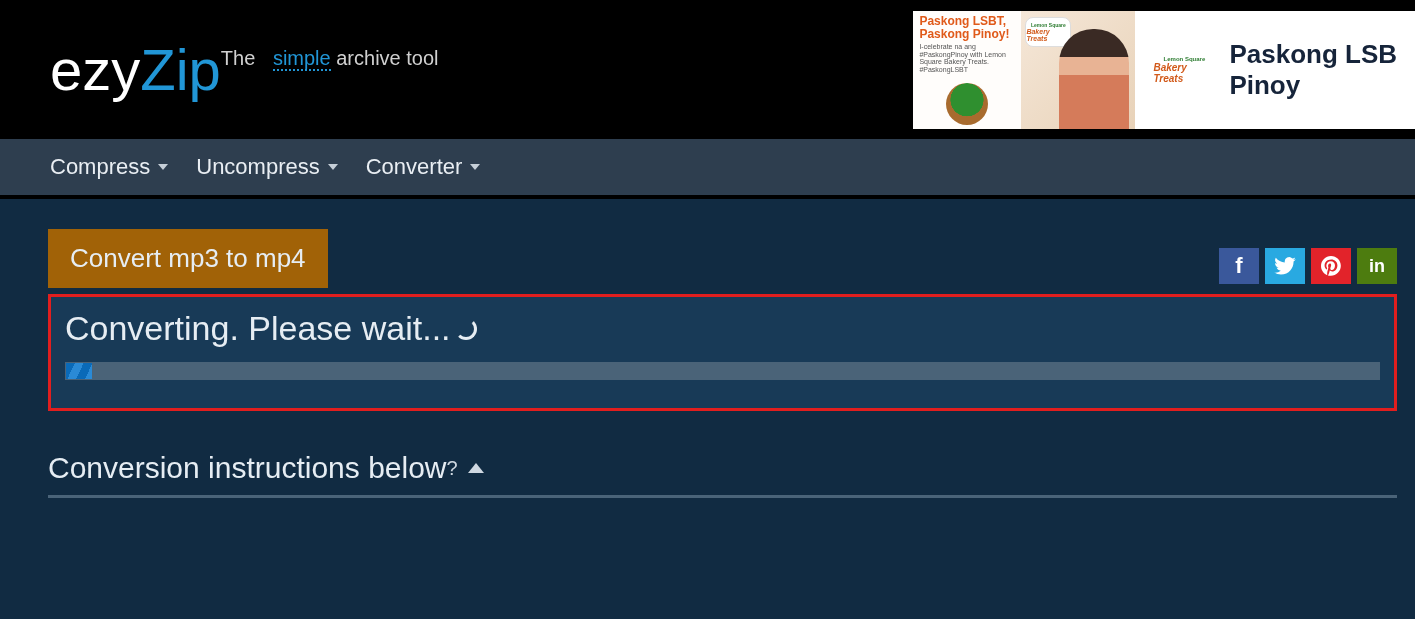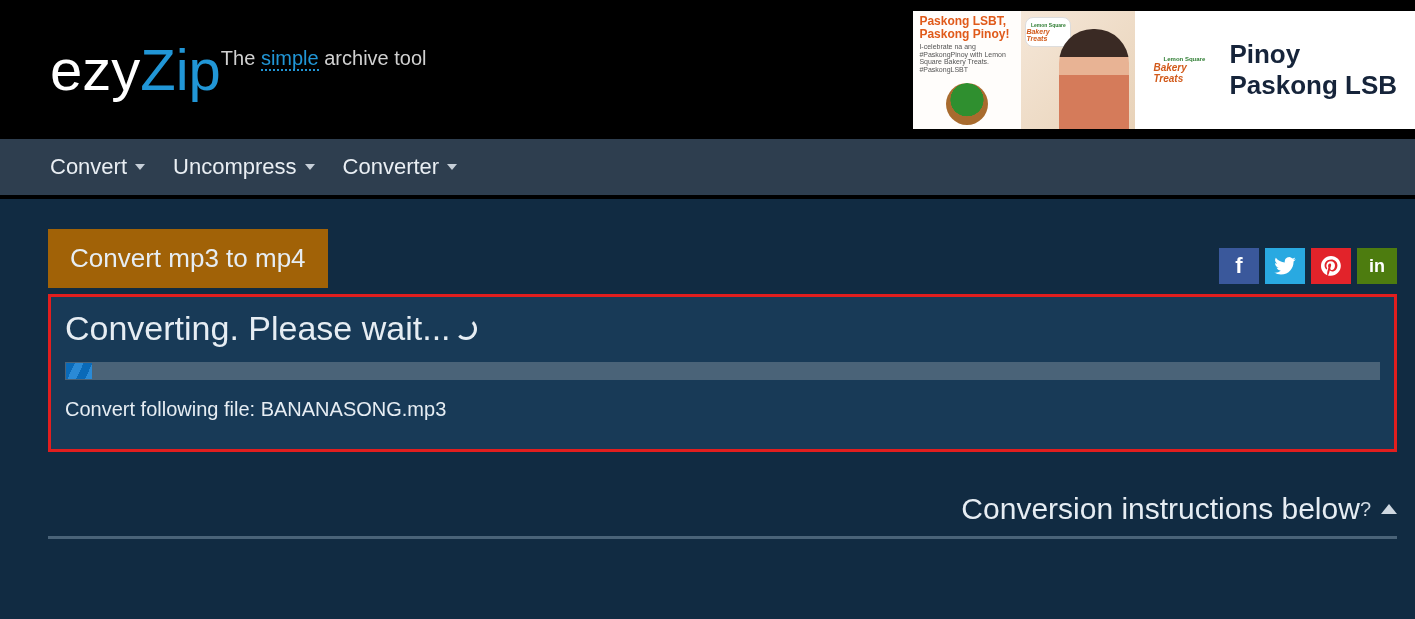--- a/index.html
+++ b/index.html
@@ -17,21 +17,21 @@
     display: flex;
     justify-content: space-between;
     align-items: center;
     padding: 0 0 0 50px;
   }
   .logo-block { display: flex; }
   .logo-text { font-size: 58px; font-weight: 400; line-height: 1; }
   .logo-ezy { color: #fff; }
   .logo-zip { color: #2196d6; font-weight: 300; }
   .tagline { font-size: 20px; color: #d0d0d0; margin-top: 6px; }
-  .tagline-simple { color: #2196d6; border-bottom: 2px dotted #2196d6; }
+  .tagline-simple { color: #2196d6; border-bottom: 2px dotted #2196d6; margin-left: 12px; }
   .ad-block {
     display: flex;
     align-items: center;
     background: #0f172a;
     height: 118px;
     overflow: hidden;
   }
   .ad-left {
     width: 108px;
     height: 118px;
@@ -182,21 +182,21 @@
     );
   }
   .convert-file {
     margin-top: 18px;
     font-size: 20px;
     color: #e6edf3;
   }
 
   .instructions-row {
     display: flex;
-    justify-content: flex-end;
+    justify-content: flex-start;
     align-items: center;
     margin-top: 40px;
     padding-bottom: 10px;
     border-bottom: 3px solid #4a6378;
   }
   .instructions-title { font-size: 30px; color: #e6edf3; }
   .instr-right { display: flex; align-items: center; gap: 10px; color: #cfd8e1; cursor:pointer;}
   .instr-right .q { font-size: 20px; }
   .up-caret {
     width: 0; height: 0;
@@ -229,30 +229,30 @@
         <span class="bt">Bakery Treats</span>
       </div>
       <div class="ad-person"></div>
     </div>
     <div class="ad-right">
       <div class="ad-right-logo">
         <span>Lemon Square</span>
         <span class="bt">Bakery Treats</span>
       </div>
       <div class="ad-right-text">
+        <span class="ad-right-line">Paskong LSB</span>
         <span class="ad-right-line">Pinoy</span>
-        <span class="ad-right-line">Paskong LSB</span>
       </div>
     </div>
   </div>
 </div>
 
 <div class="navbar">
   <div class="nav-item">
-    <span>Convert</span>
+    <span>Compress</span>
     <span class="caret"></span>
   </div>
   <div class="nav-item">
     <span>Uncompress</span>
     <span class="caret"></span>
   </div>
   <div class="nav-item">
     <span>Converter</span>
     <span class="caret"></span>
   </div>
@@ -284,23 +284,20 @@
     </div>
   </div>
 
   <div class="convert-panel">
     <div class="convert-title">
       <span>Converting. Please wait...</span>
       <span class="spinner"></span>
     </div>
     <div class="progress">
       <div class="progress-fill" style="width: 2%;"></div>
-    </div>
-    <div class="convert-file">
-      <span>Convert following file: </span><span>BANANASONG.mp3</span>
     </div>
   </div>
 
   <div class="instructions-row">
     <div class="instructions-title">Conversion instructions below</div>
     <div class="instr-right">
       <span class="q">?</span>
       <span class="up-caret"></span>
     </div>
   </div>

